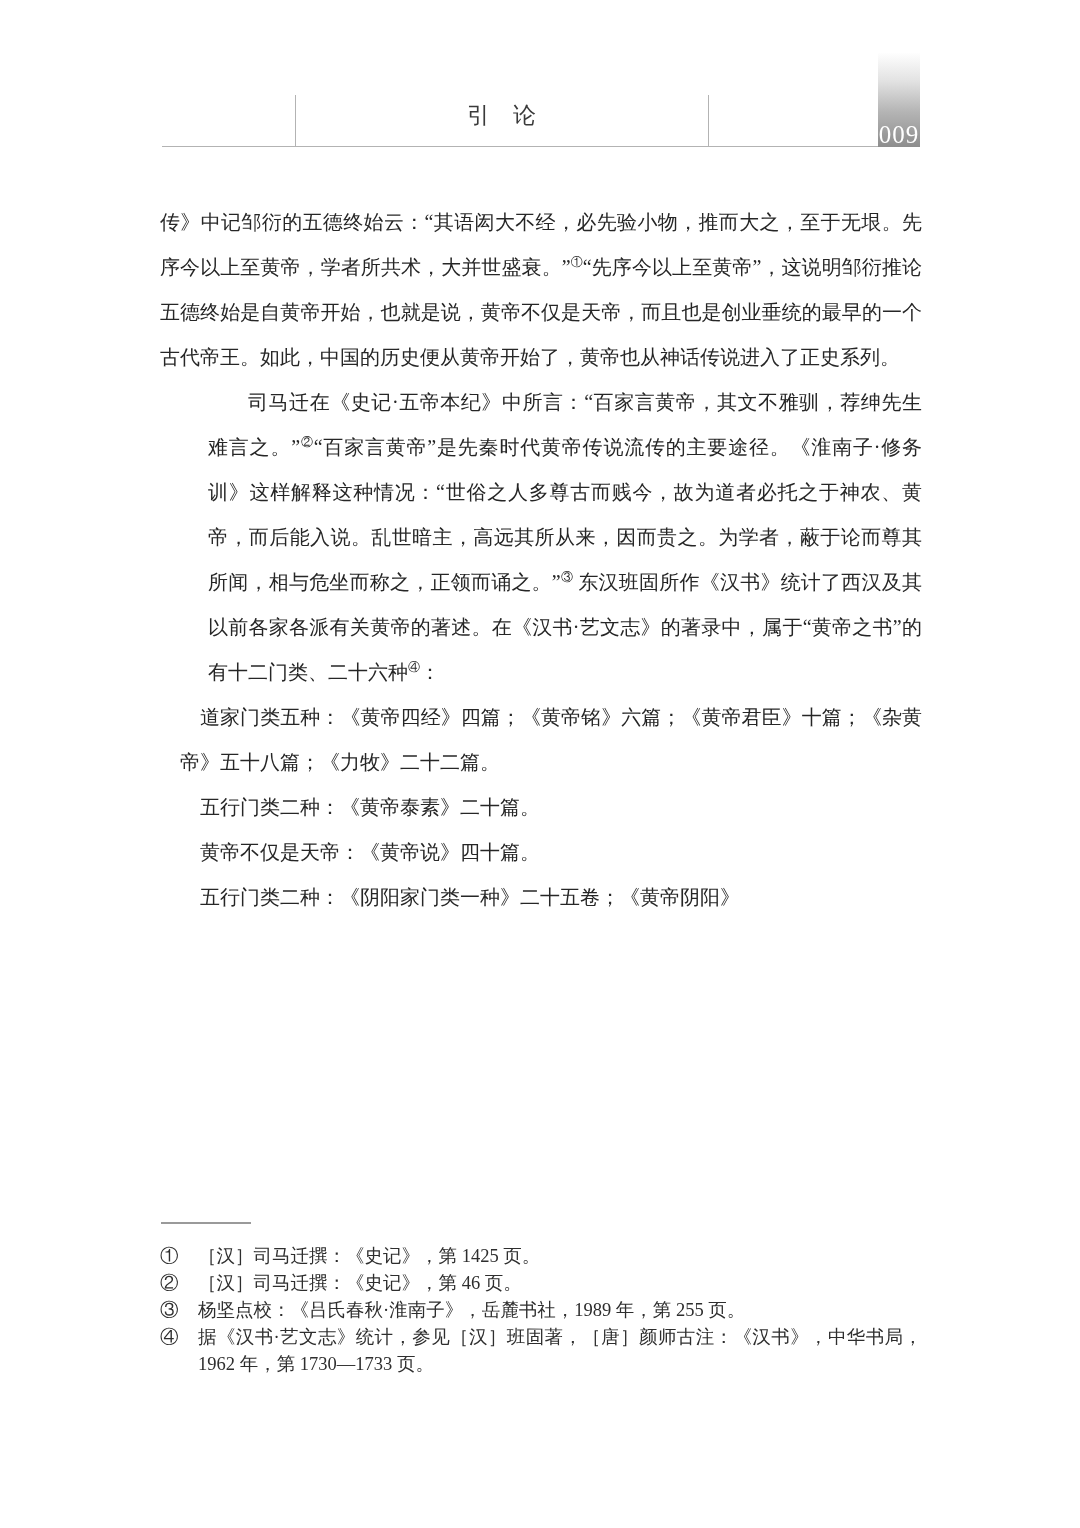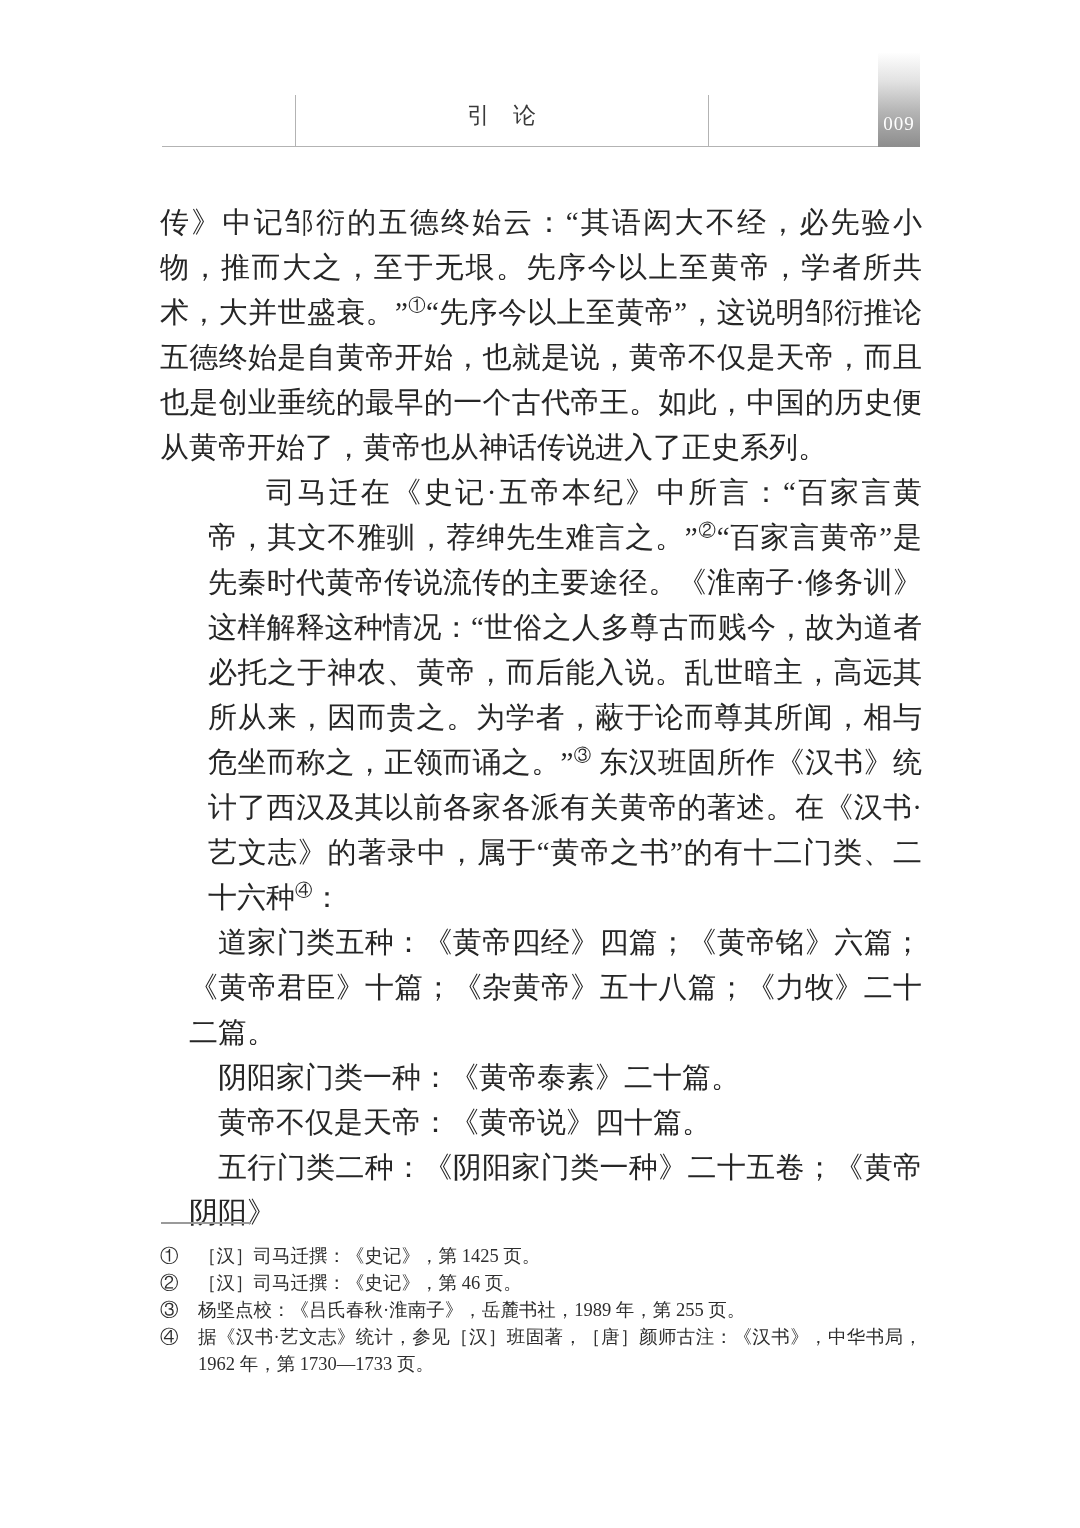--- a/index.html
+++ b/index.html
@@ -7,33 +7,33 @@
     position:relative; width:1080px; height:1528px; background:#ffffff;
     font-family:"Liberation Serif","DejaVu Serif",serif; color:#262626;
     overflow:hidden;
   }
   
   .pagenum-bar {
     position:absolute; left:878px; top:53px; width:42px; height:94px;
     background:linear-gradient(180deg,#fefefe 0%,#e2e2e2 30%,#b5b5b5 62%,#8d8d8d 100%);
     display:flex; align-items:flex-end; justify-content:center;
   }
-  .pagenum { color:#ffffff; font-size:19px; line-height:1; padding-bottom:14px; letter-spacing:1px; }
+  .pagenum { color:#ffffff; font-size:25px; line-height:1; padding-bottom:0; letter-spacing:1px; }
   .header-rule { position:absolute; left:162px; top:146px; width:716px; height:1px; background:#b3b3b3; }
   .tick { position:absolute; top:95px; width:1px; height:52px; background:#b3b3b3; }
   .tick-left  { left:295px; }
   .tick-right { left:708px; }
   .header-title {
     position:absolute; left:295px; top:100px; width:413px;
     text-align:center; font-size:23px; color:#3a3a3a;
   }
   
   .body-text {
     position:absolute; left:160px; top:200px; width:762px;
-    font-size:29px; line-height:45px; text-align:justify; color:#262626;
+    font-size:20px; line-height:45px; text-align:justify; color:#262626;
   }
   .body-text p { margin:0; padding:0; }
   p.para.indent { text-indent:2em;margin-left:48px; }
   p.para.quote  { padding-left:1em; text-indent:1em; }
   sup.fn-ref { font-size:0.6em; vertical-align:super; line-height:0; font-style:normal; }
   
   .fn-rule { position:absolute; left:161px; top:1222px; width:90px; height:2px; background:#9a9a9a; }
   .footnotes {
     position:absolute; left:160px; top:1243px; width:762px;
     font-size:18.5px; line-height:27px; color:#2e2e2e;
@@ -53,21 +53,21 @@
 
   <div class="header-rule"></div>
   <div class="tick tick-left"></div>
   <div class="tick tick-right"></div>
   <div class="header-title">引　论</div>
 
   <main class="body-text" id="body-text">
       <p class="para"><span>传》中记邹衍的五德终始云：“其语闳大不经，必先验小物，推而大之，至于无垠。先序今以上至黄帝，学者所共术，大并世盛衰。”</span><sup class="fn-ref">①</sup><span>“先序今以上至黄帝”，这说明邹衍推论五德终始是自黄帝开始，也就是说，黄帝不仅是天帝，而且也是创业垂统的最早的一个古代帝王。如此，中国的历史便从黄帝开始了，黄帝也从神话传说进入了正史系列。</span></p>
       <p class="para indent"><span>司马迁在《史记·五帝本纪》中所言：“百家言黄帝，其文不雅驯，荐绅先生难言之。”</span><sup class="fn-ref">②</sup><span>“百家言黄帝”是先秦时代黄帝传说流传的主要途径。《淮南子·修务训》这样解释这种情况：“世俗之人多尊古而贱今，故为道者必托之于神农、黄帝，而后能入说。乱世暗主，高远其所从来，因而贵之。为学者，蔽于论而尊其所闻，相与危坐而称之，正领而诵之。”</span><sup class="fn-ref">③</sup><span> 东汉班固所作《汉书》统计了西汉及其以前各家各派有关黄帝的著述。在《汉书·艺文志》的著录中，属于“黄帝之书”的有十二门类、二十六种</span><sup class="fn-ref">④</sup><span>：</span></p>
       <p class="para quote"><span>道家门类五种：《黄帝四经》四篇；《黄帝铭》六篇；《黄帝君臣》十篇；《杂黄帝》五十八篇；《力牧》二十二篇。</span></p>
-      <p class="para quote"><span>阴阳家门类一种：《黄帝泰素》二十篇。</span></p>
+      <p class="para quote"><span>五行门类二种：《黄帝泰素》二十篇。</span></p>
       <p class="para quote"><span>黄帝不仅是天帝：《黄帝说》四十篇。</span></p>
       <p class="para quote"><span>五行门类二种：《阴阳家门类一种》二十五卷；《黄帝阴阳》</span></p>
     </main>
 
   <div class="fn-rule"></div>
   <footer class="footnotes" id="footnotes">
       <div class="fn">
     <span class="fn-marker">①</span>
     <span class="fn-text">［汉］司马迁撰：《史记》，第 1425 页。</span>
   </div>

